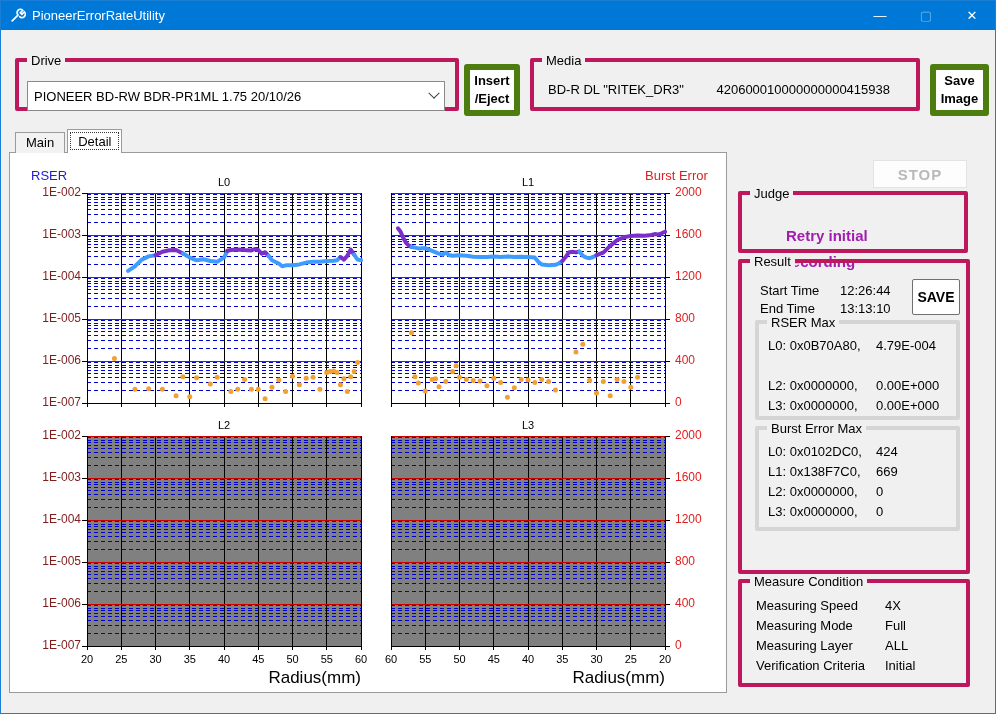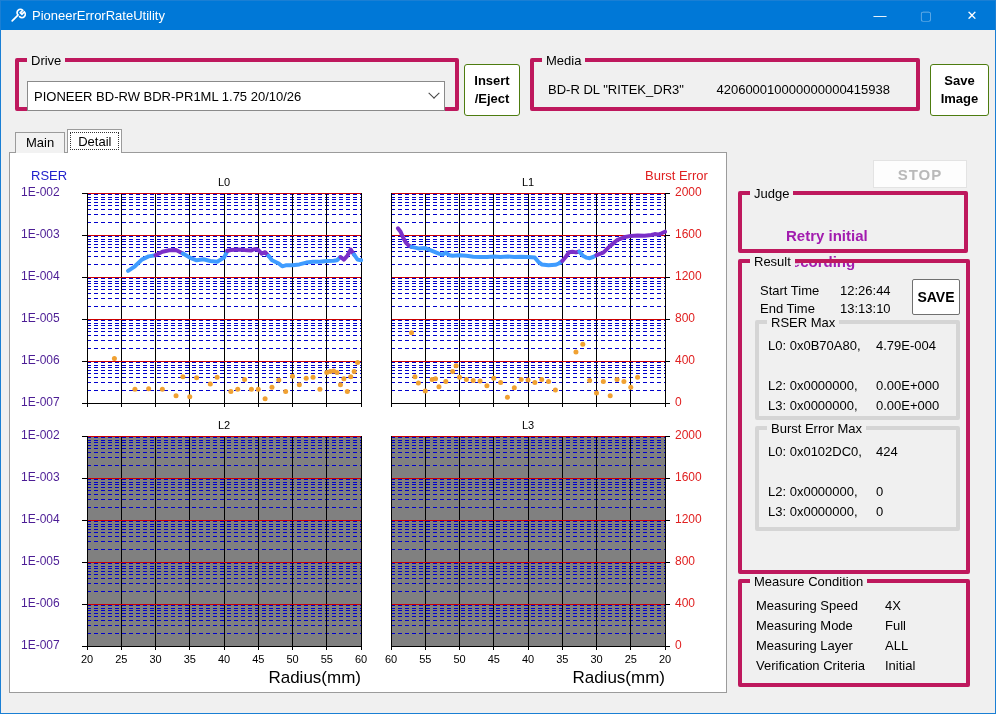--- a/index.html
+++ b/index.html
@@ -27,38 +27,38 @@
   
   .group { position:absolute; border:4px solid #be185d; border-radius:2px; }
   .group > .group-label { position:absolute; top:-9px; left:8px; background:#f0f0f0;
     padding:0 4px; font-size:13px; color:#000; line-height:16px; }
   
   .combo { position:absolute; left:8px; top:19px; right:10px; height:30px; background:#fff;
     border:1px solid #8a8a8a; display:flex; align-items:center; padding:0 6px; }
   .combo .combo-value { font-size:13px; white-space:nowrap; overflow:hidden; }
   .combo .chev { margin-left:auto; width:8px; height:8px; border-right:1.5px solid #444;
     border-bottom:1.5px solid #444; transform:rotate(45deg) translate(-2px,-2px); }
-  .btn2line { position:absolute; background:#fff; border:1px solid #4d7c0f; border-radius:3px;
+  .btn2line { position:absolute; background:#fff; border:6px solid #4d7c0f; border-radius:3px;
     font-weight:bold; font-size:13px; line-height:1.35; display:flex; flex-direction:column;
     align-items:center; justify-content:center; text-align:center; cursor:default; }
   .media-row { position:absolute; left:14px; top:20px; right:10px; display:flex; font-size:13px; }
   .media-serial { margin-left:auto; padding-right:16px; }
   
   .tabs { position:absolute; left:14px; top:128px; display:flex; align-items:flex-end; z-index:3;justify-content:center; }
   .tab { height:21px; padding:2px 10px 0 10px; border:1px solid #9b9b9b; border-bottom:none;
     background:#f2f2f2; font-size:13px; margin-right:2px; }
   .tab.active { background:#ffffff; height:24px; padding-top:4px;
     outline:1px dotted #333; outline-offset:-4px; }
   .tab-panel { position:absolute; left:8px; top:151px; width:718px; height:541px;
     background:#ffffff; border:1px solid #9b9b9b; }
   
   #chart-area { position:absolute; left:0; top:0; width:996px; height:714px; pointer-events:none; }
   .axis-head-left { position:absolute; left:30px; top:167px; color:#2222cc; font-size:13px; }
   .axis-head-right{ position:absolute; left:644px; top:167px; color:#e02020; font-size:13px; }
-  .ytick-l { position:absolute; left:20px; width:60px; text-align:left; color:#4c1d95;
+  .ytick-l { position:absolute; left:20px; width:60px; text-align:right; color:#7f1d1d;
     font-size:12px; }
   .ytick-r { position:absolute; left:674px; width:46px; text-align:left; color:#e02020;
     font-size:12px; }
   .xtick { position:absolute; width:24px; text-align:center; color:#000; font-size:11px; }
   .xaxis-title { position:absolute; text-align:right; color:#000; font-size:17px; }
   .chart-title { position:absolute; text-align:center; color:#000; font-size:11px; }
   
   .stop-btn { position:absolute; left:872px; top:159px; width:94px; height:28px;
     background:#fdfdfd; border:1px solid #e3e3e3; color:#b9b9b9; font-weight:bold;
     font-size:15px; display:flex; align-items:center; justify-content:center; letter-spacing:1px; }
@@ -586,20 +586,21 @@
     <div class="group" style="left:13px; top:57px; width:205px; height:100px; border-color:#d5d5d5;">
       <span class="group-label">RSER Max</span>
       <div class="max-row" style="top:14px;"><span>L0: 0x0B70A80,</span><span class="val">4.79E-004</span></div>
       <div class="max-row" style="top:54px;"><span>L2: 0x0000000,</span><span class="val">0.00E+000</span></div>
       <div class="max-row" style="top:74px;"><span>L3: 0x0000000,</span><span class="val">0.00E+000</span></div>
     </div>
 
     <div class="group" style="left:13px; top:163px; width:205px; height:105px; border-color:#d5d5d5;">
       <span class="group-label">Burst Error Max</span>
       <div class="max-row" style="top:14px;"><span>L0: 0x0102DC0,</span><span class="val">424</span></div>
+      <div class="max-row" style="top:34px;"><span>L1: 0x138F7C0,</span><span class="val">669</span></div>
       <div class="max-row" style="top:54px;"><span>L2: 0x0000000,</span><span class="val">0</span></div>
       <div class="max-row" style="top:74px;"><span>L3: 0x0000000,</span><span class="val">0</span></div>
     </div>
   </div>
 
   <div class="group" style="left:737px; top:578px; width:232px; height:108px;">
     <span class="group-label">Measure Condition</span>
     <span class="cond-row-name" style="top:15px;">Measuring Speed</span>
     <span class="cond-row-val" style="top:15px;">4X</span>
     <span class="cond-row-name" style="top:35px;">Measuring Mode</span>

